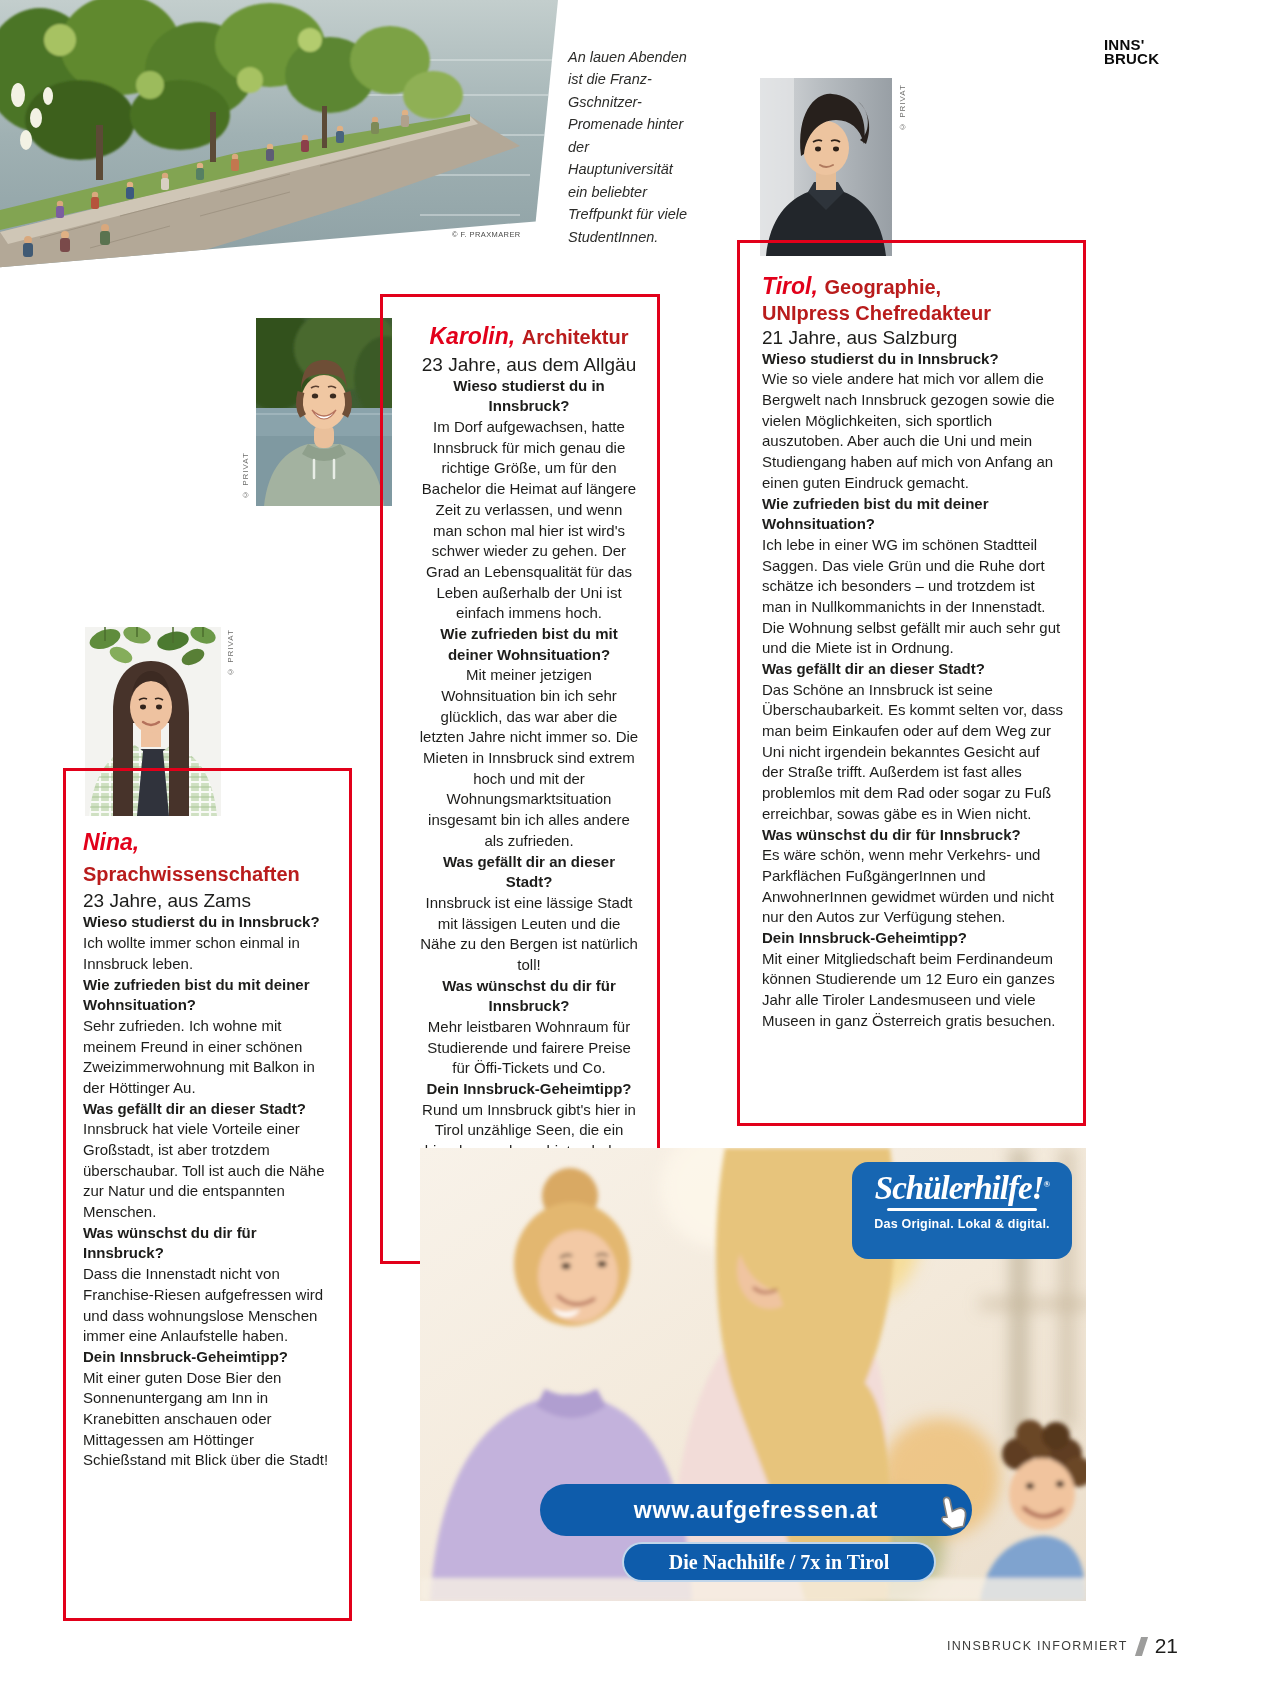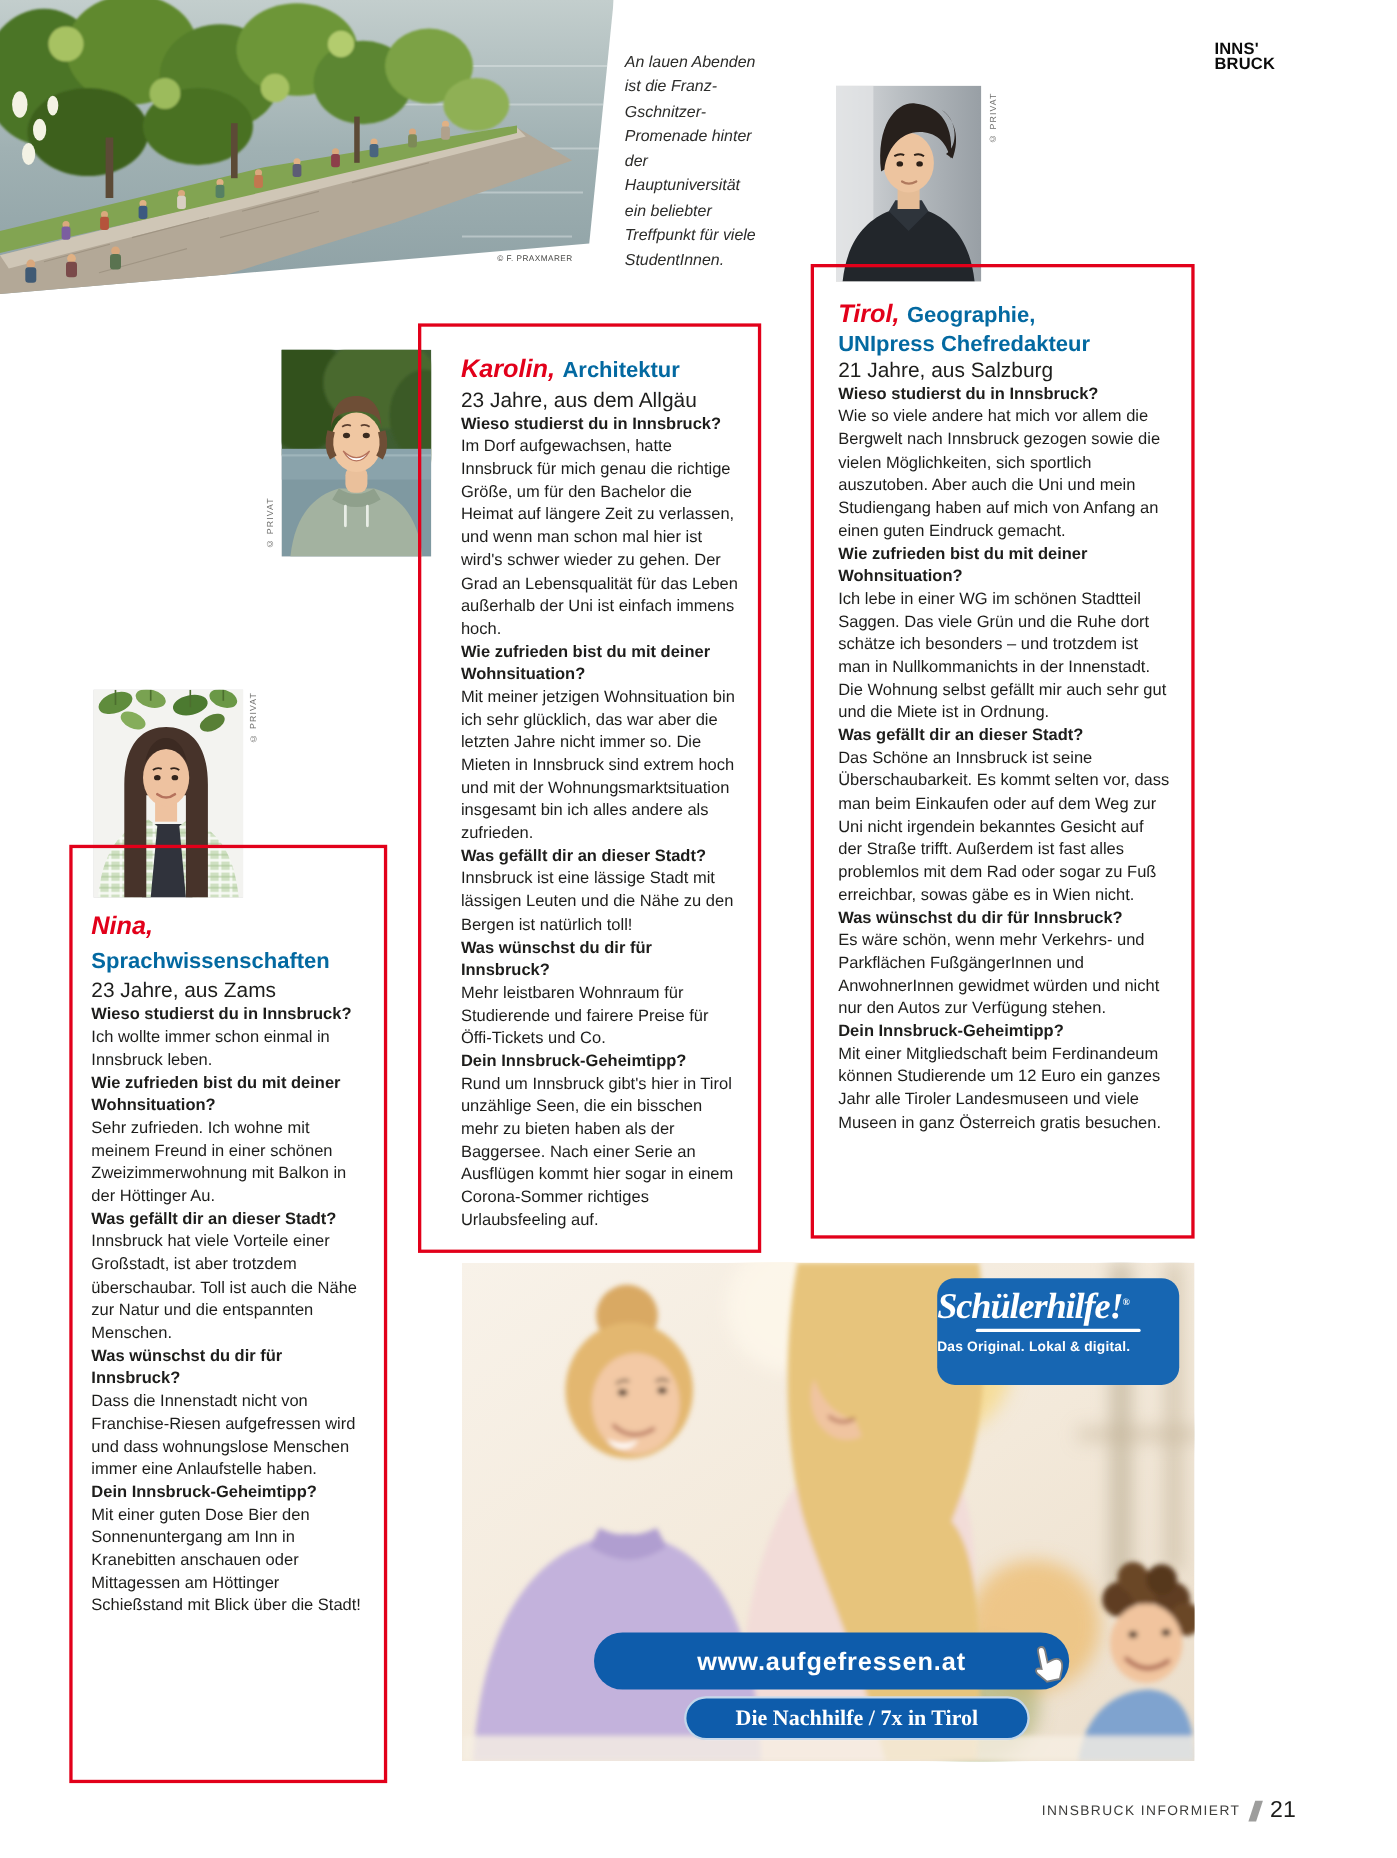--- a/index.html
+++ b/index.html
@@ -27,35 +27,35 @@
   .vcred{position:absolute;writing-mode:vertical-rl;transform:rotate(180deg);
     font-size:8px;letter-spacing:1px;color:#6e6e6c;}
   .c-tobias{left:898px;top:84px;}
   .c-karolin{left:241px;top:452px;}
   .c-nina{left:226px;top:629px;}
 
   
   .ibox{position:absolute;border:3px solid #e2001a;background:transparent;box-sizing:border-box;
     hyphens:auto;-webkit-hyphens:auto;}
   .b-tobias{left:737px;top:240px;width:349px;min-height:886px;padding:28px 20px 16px 22px;}
-  .b-karolin{left:380px;top:294px;width:312px;min-height:836px;padding:24px 18px 16px 36px;}
+  .b-karolin{left:380px;top:294px;width:280px;min-height:836px;padding:24px 18px 16px 36px;text-align:center;}
   .b-nina{left:63px;top:768px;width:289px;min-height:853px;padding:56px 14px 16px 17px;}
   .ih{margin:0;line-height:1.28;}
   .nm{color:#e2001a;font-style:italic;font-weight:700;font-size:23px;}
-  .tr{font-weight:700;font-size:20px;color:#0369a1;}
+  .tr{font-weight:700;font-size:20px;color:#b91c1c;}
   .meta{font-size:19px;margin-top:2px;}
   .qa{}
   .qa p{margin:0;font-size:15px;line-height:1.38;}
   .q{font-weight:700;}
 
   
   .ad{position:absolute;left:420px;top:1148px;width:666px;height:453px;overflow:hidden;}
   .ad svg.bg{position:absolute;left:0;top:0;width:100%;height:100%;}
   .ad-logo{position:absolute;left:432px;top:14px;width:220px;height:97px;background:#1766b2;
-    border-radius:16px;color:#fff;box-sizing:border-box;padding-top:10px;}
+    border-radius:16px;color:#fff;text-align:center;box-sizing:border-box;padding-top:10px;}
   .ad-brand{font-family:"Liberation Serif","DejaVu Serif",serif;font-style:italic;font-weight:700;
     font-size:33px;letter-spacing:-1px;line-height:1;}
   .ad-reg{font-size:9px;vertical-align:super;font-style:normal;}
   .ad-underline{width:150px;height:2.5px;background:#fff;border-radius:2px;margin:3px auto 6px auto;}
   .ad-tagline{font-size:12.5px;font-weight:700;letter-spacing:.2px;}
   .ad-url{position:absolute;left:120px;top:336px;width:432px;height:52px;background:#0e5cab;
     border-radius:26px;display:flex;align-items:center;justify-content:center;
     color:#fff;font-weight:700;font-size:23px;letter-spacing:.8px;}
   .ad-cursor{position:absolute;left:516px;top:346px;width:36px;height:42px;}
   .ad-slogan{position:absolute;left:202px;top:394px;width:314px;height:40px;background:#0e5cab;

